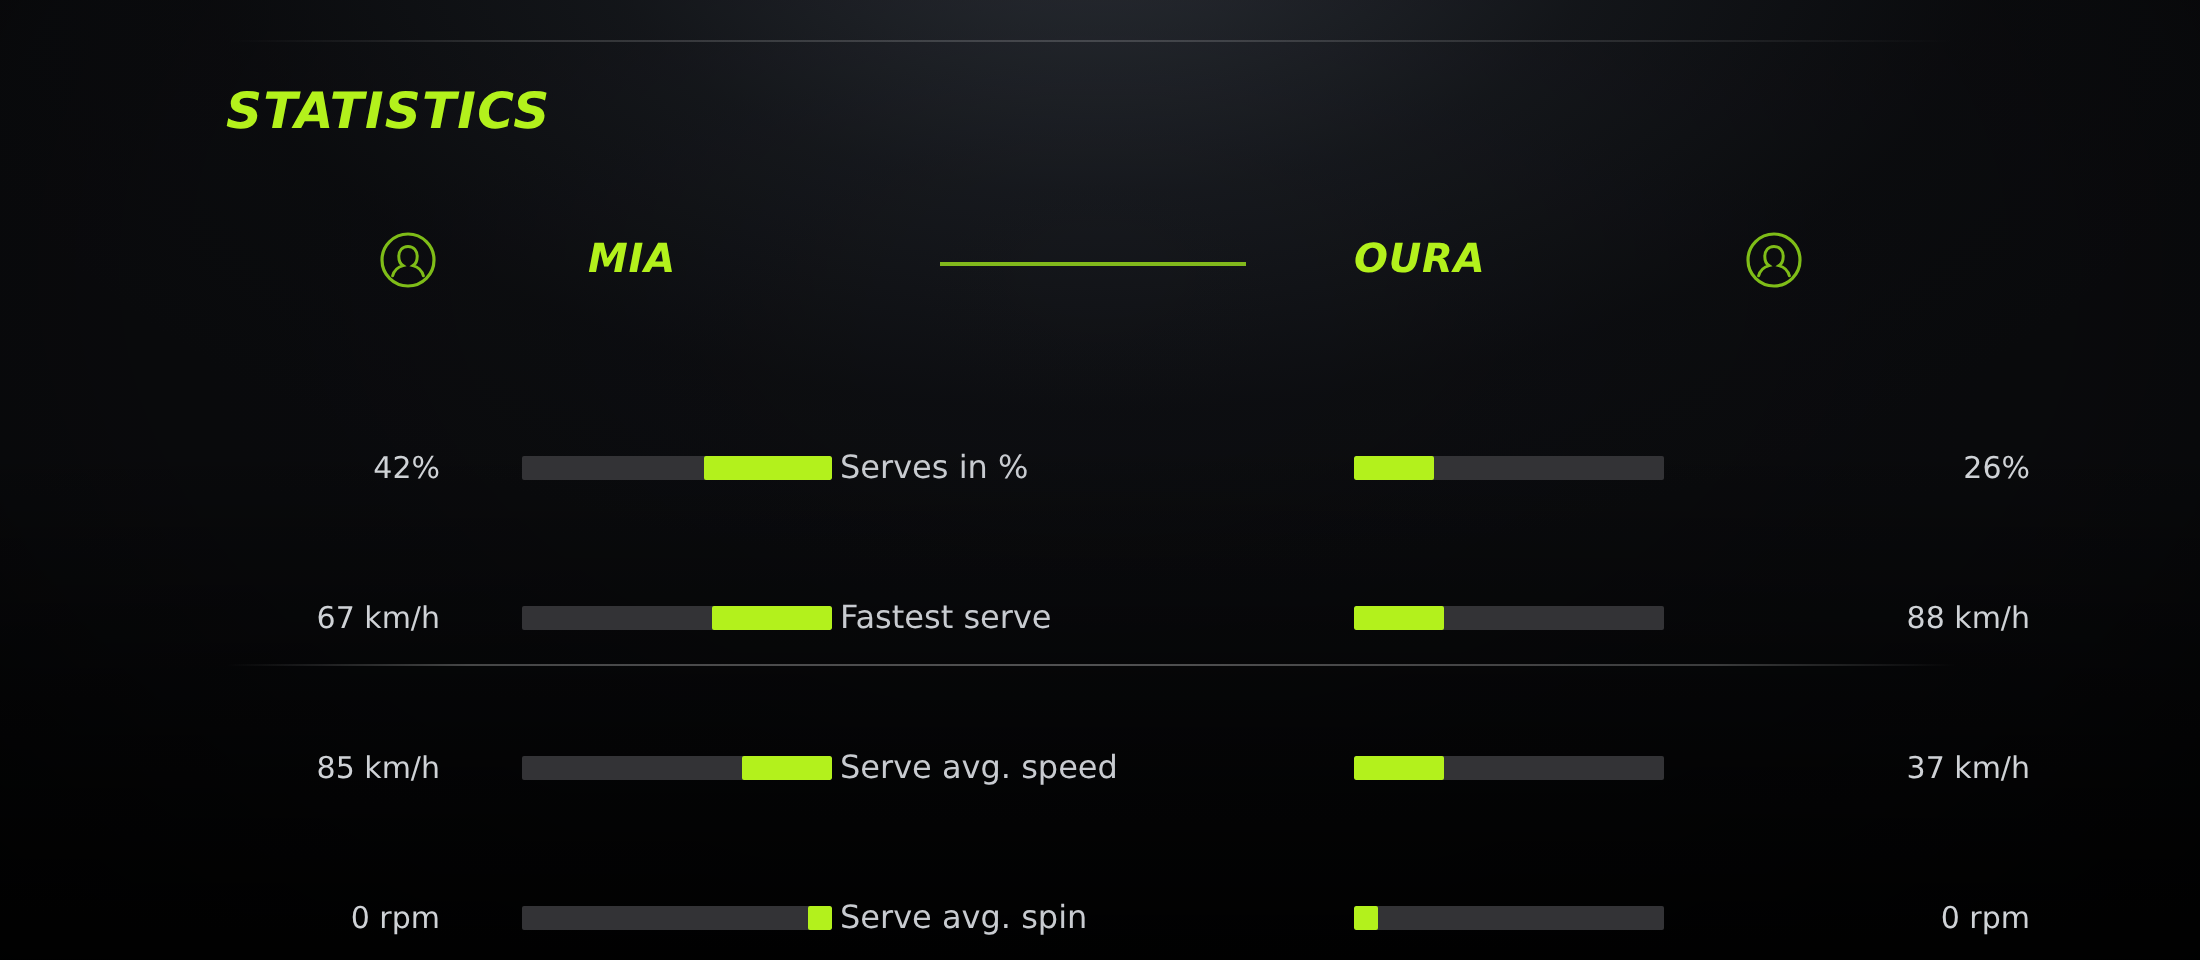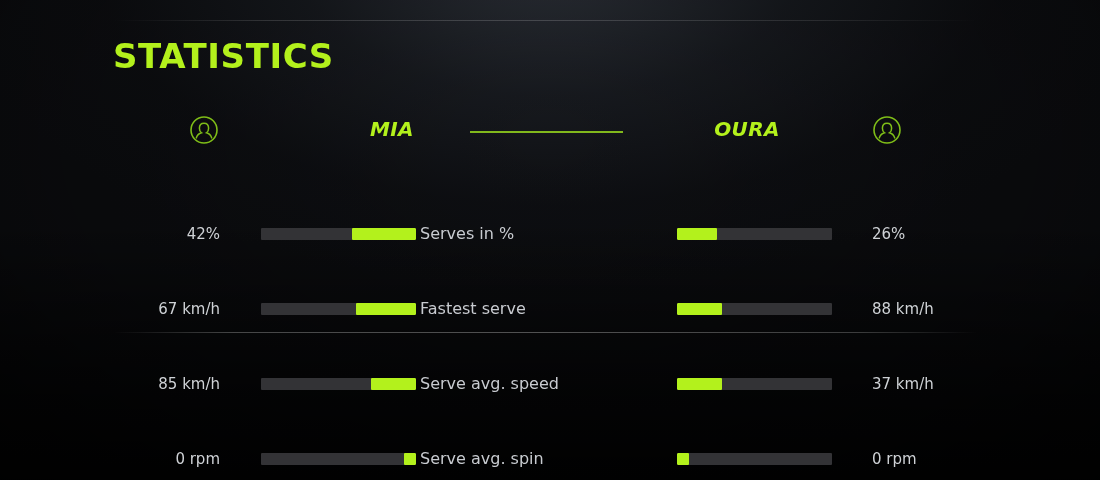--- a/index.html
+++ b/index.html
@@ -69,22 +69,23 @@
       rgba(255,255,255,0.26) 14%,
       rgba(255,255,255,0.30) 50%,
       rgba(255,255,255,0.22) 86%,
       rgba(255,255,255,0.00) 100%);
   }
 
   
   #page-title {
     position:absolute;
     left:0; top:41px;
-    font-size:34px;
+    font-size:25px;
     font-weight:bold;
+    font-style:italic;
     letter-spacing:0.6px;
     color:#b3f11c;
     line-height:30px;
     white-space:nowrap;
   }
 
   
   #header-row {
     position:absolute;
     left:0; top:113px; width:865px; height:34px;
@@ -102,22 +103,22 @@
     position:absolute;
     top:3px;
     font-size:20px;
     font-weight:bold;
     font-style:italic;
     letter-spacing:0.4px;
     color:#b3f11c;
     line-height:27px;
     white-space:nowrap;
   }
-  #name-left  { left:181px; width:120px; text-align:right; }
-  #name-right { left:564px; width:140px; text-align:center;  }
+  #name-left  { left:181px; width:120px; }
+  #name-right { left:564px; width:140px; text-align:left;  }
 
   #header-divider {
     position:absolute;
     left:357px; top:18px;
     width:153px; height:2px;
     background:#81b81c;
   }
 
   
   #stats {
@@ -131,21 +132,21 @@
   }
 
   .val {
     position:absolute; top:0;
     font-size:15px;
     color:#cfd2d6;
     line-height:24px;
     white-space:nowrap;
   }
   .val-left  { left:0px;   width:107px; text-align:right; }
-  .val-right { left:759px; width:120px; text-align:left;  }
+  .val-right { left:782px; width:120px; text-align:right;  }
 
   .bar {
     position:absolute; top:6px;
     width:155px; height:12px;
     background:#333336;
     border-radius:1px;
     overflow:hidden;
   }
   .bar-left  { left:148px; }
   .bar-right { left:564px; }

